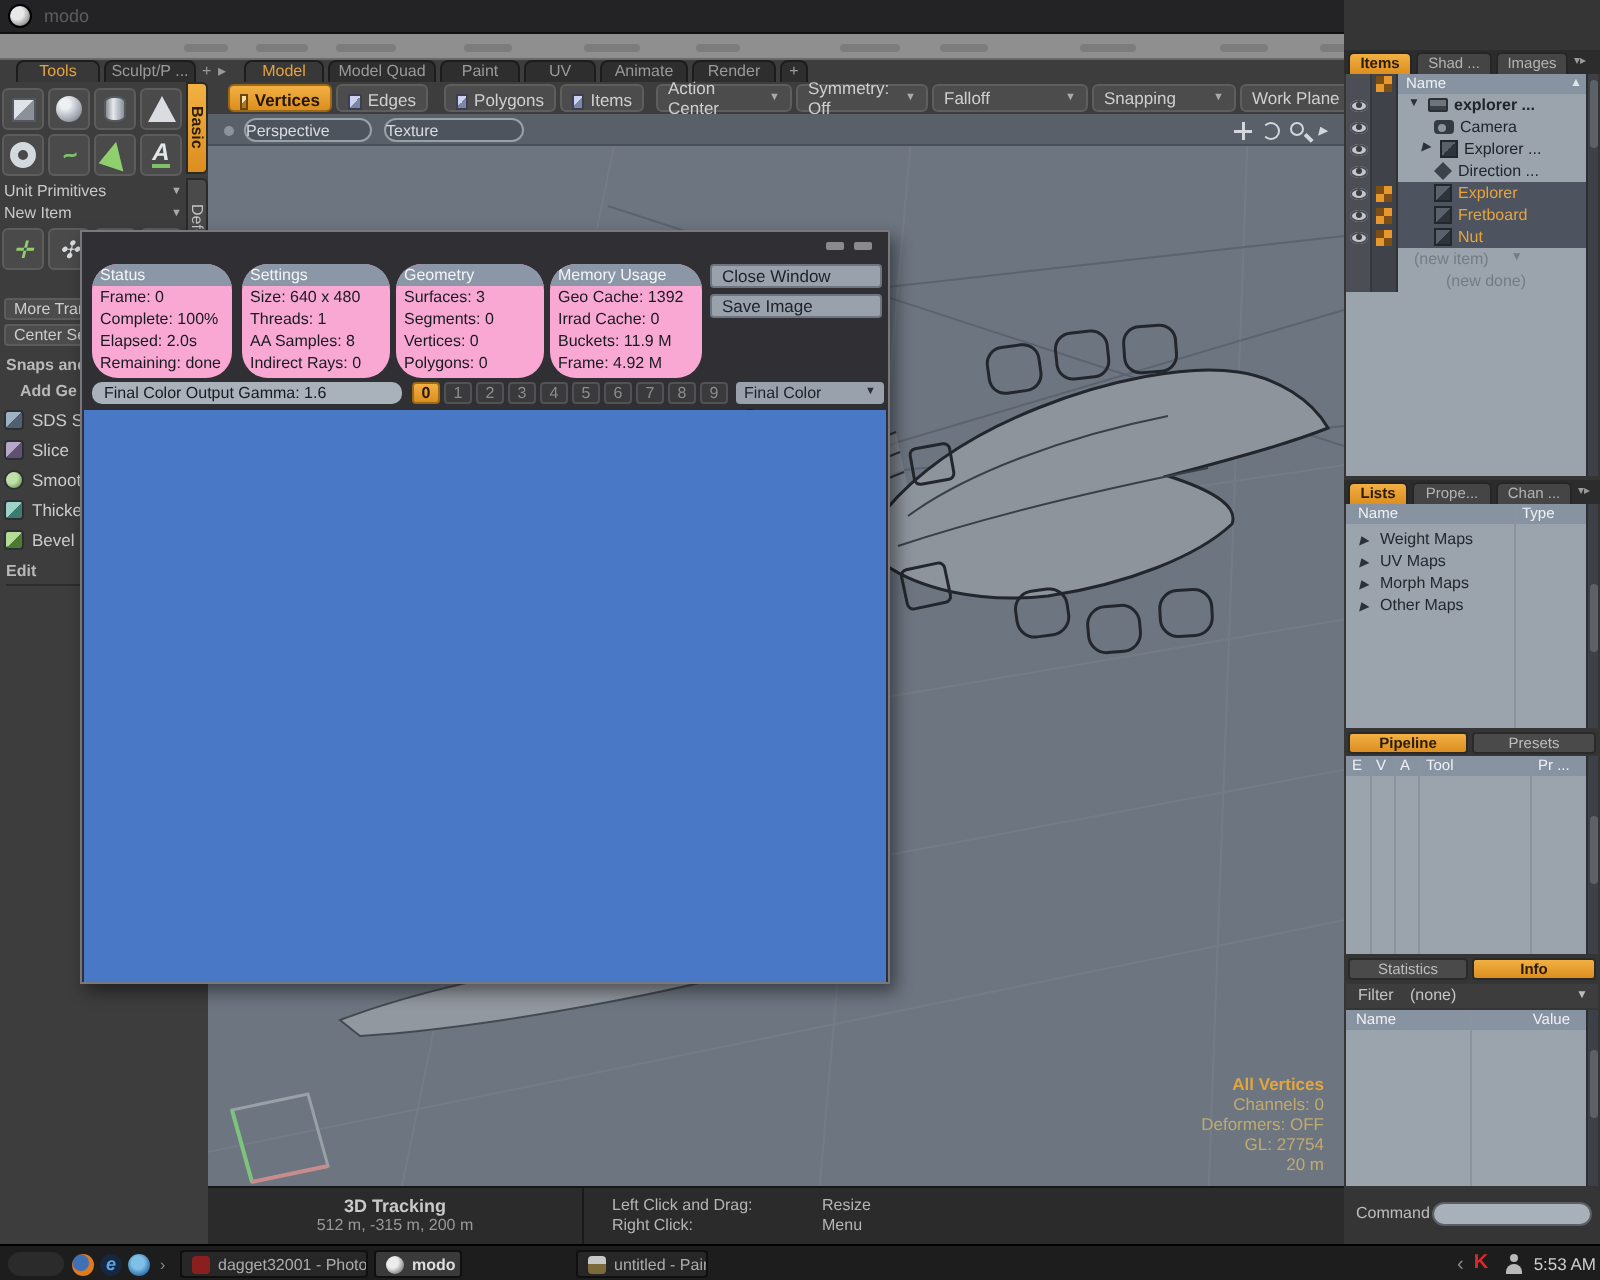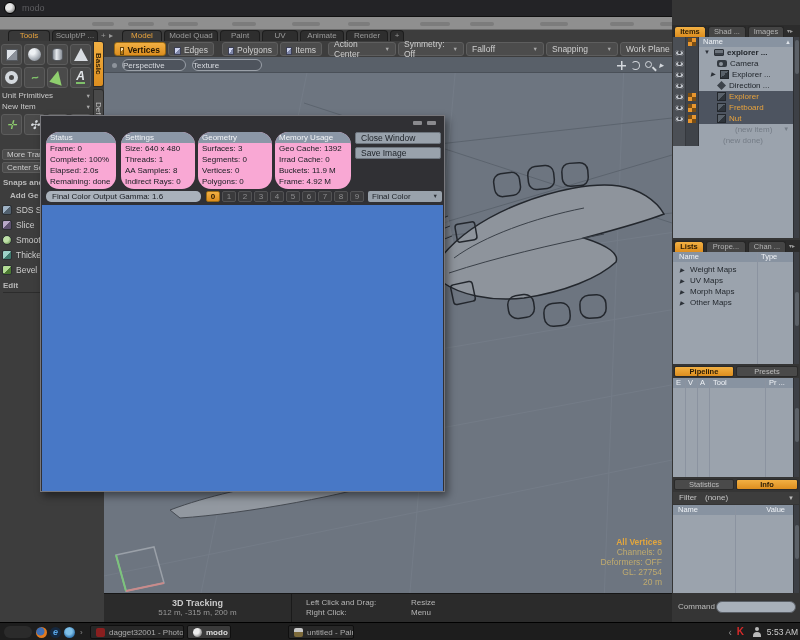--- a/index.html
+++ b/index.html
@@ -479,21 +479,21 @@
             <i class="checker"></i>
           </span>
         <span class="ncell" style="padding-left:18px">
           <i class="ig ig-mesh"></i>
           <span>Nut</span>
         </span>
       </div>
       <div class="irow muted" style="top:87px">
         <span class="eyecell"></span>
         <span class="chkcell"></span>
-        <span class="ncell" style="padding-left:36px">
+        <span class="ncell" style="padding-left:8px">
           <span>(new item)</span>
           <i style="font-size:6px;margin-left:8px;color:#747c86">▼</i>
         </span>
       </div>
       <div class="irow muted" style="top:98px">
         <span class="eyecell"></span>
         <span class="chkcell"></span>
         <span class="ncell" style="padding-left:24px">
           <span>(new done)</span>
         </span>

